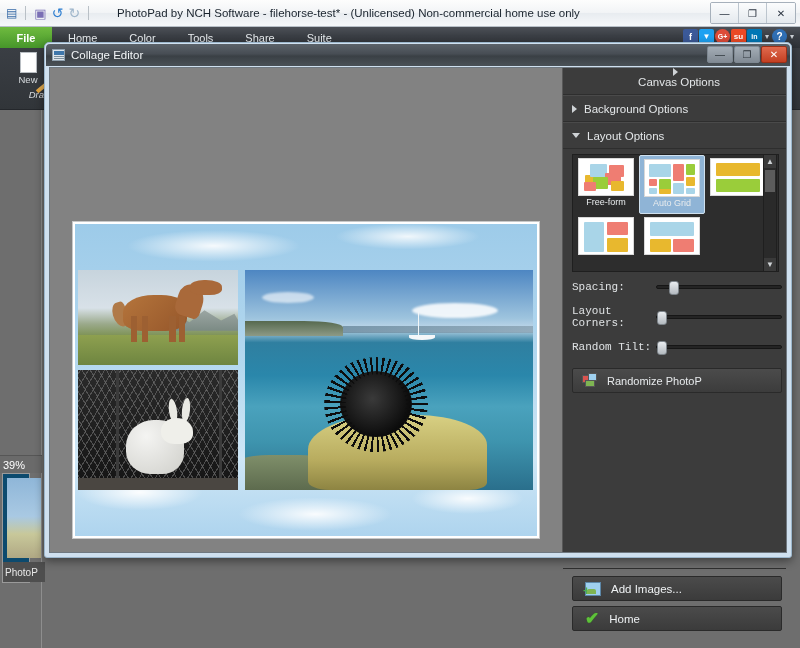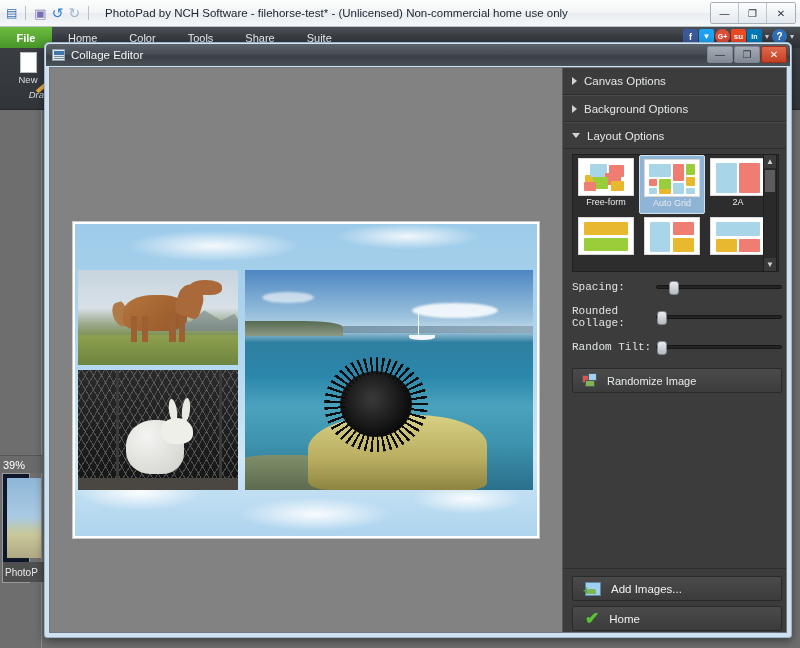--- a/index.html
+++ b/index.html
@@ -17,21 +17,21 @@
   }
   .win-titlebar {
     position: absolute; left: 0; top: 0; width: 800px; height: 27px;
     background: linear-gradient(to bottom, #fdfdfd 0%, #f2f4f6 48%, #e8ecf0 52%, #f6f8fa 100%);
     border-bottom: 1px solid #b8c0c8;
     display: flex; align-items: center; padding-left: 6px;
   }
   .qat { display: flex; align-items: center; gap: 5px; }
   .qat-sep { width: 1px; height: 14px; background: #b9c0c6; margin: 0 3px; }
   .win-title-text {
-    font-size: 11.5px; color: #19232d; margin-left: 13px;
+    font-size: 11.5px; color: #19232d; margin-left: 25px;
     white-space: nowrap;
   }
   .win-btns {
     position: absolute; right: 4px; top: 2px; display: flex;
     border: 1px solid #a6b0bb; border-radius: 2px; overflow: hidden;
     background: #eef1f4;
   }
   .win-btn {
     width: 28px; height: 20px; display: flex; align-items: center; justify-content: center;
     background: linear-gradient(to bottom,#fbfcfd,#e4e9ee);
@@ -92,35 +92,35 @@
     position:absolute; left:0; top:0; width:42px; height:538px;
     background:#6e6e6e; border-right:1px solid #8e8e8e;
   }
   .zoom-badge {
     position:absolute; left:0; top:345px; width:42px; height:18px;
     background:#6a6a6a; color:#fff; font-size:11px;
     display:flex; align-items:center; padding-left:3px; border-top:1px solid #565656;
   }
   .thumb-card {
     position:absolute; left:2px; top:363px; width:28px; height:110px;
-    background:#0f172a; border:1px solid #9a9a9a;
+    background:#0c4a6e; border:1px solid #9a9a9a;
   }
   .thumb-inner {
     position:absolute; left:4px; top:4px; width:34px; height:80px;
     background:linear-gradient(to bottom,#8fb6d8 0%, #a9c9e3 48%, #c8c89a 70%, #b0a884 100%);
   }
   .thumb-label {
     position:absolute; left:0; bottom:0; width:42px; height:20px;
     background:#4e4e4e; color:#e8e8e8; font-size:10px;
     display:flex; align-items:center; padding-left:2px; overflow:hidden;
   }
 
   
   #collage-dialog {
-    position: absolute; left: 44px; top: 42px; width: 748px; height: 596px;
+    position: absolute; left: 44px; top: 42px; width: 748px; height: 516px;
     background: #cfe0ef;
     border: 1px solid #9bb6cc;
     border-radius: 5px 5px 3px 3px;
     box-shadow: 0 3px 10px rgba(0,0,0,0.45);
   }
   .dlg-titlebar {
     position:absolute; left:1px; top:1px; right:1px; height:22px;
     background: linear-gradient(to bottom,#5b6269 0%,#474d54 45%,#3a4045 55%,#4a5157 100%);
     border-radius: 4px 4px 0 0;
     display:flex; align-items:center; padding-left:6px;
@@ -470,21 +470,21 @@
               <div class="urchin-spikes"></div>
             </div>
           </div>
 
         </div>
       </div>
     </div>
 
     <div class="opt-panel">
 
-      <div class="opt-section" style="position:absolute;top:0;left:0;right:0;">
+      <div class="opt-section" style="position:absolute;top:0;left:0;right:0;flex-direction:column;">
         <span class="tri right"></span>
         <span>Canvas Options</span>
       </div>
 
       <div class="opt-section" style="position:absolute;top:27px;left:0;right:0;">
         <span class="tri right"></span>
         <span>Background Options</span>
       </div>
 
       <div class="opt-section" style="position:absolute;top:54px;left:0;right:0;">
@@ -517,27 +517,20 @@
               <div class="lt-box" style="left:14px;top:19px;width:12px;height:14px;background:#9acd3a;"></div>
               <div class="lt-box" style="left:41px;top:17px;width:9px;height:9px;background:#e8b82e;"></div>
               <div class="lt-box" style="left:4px;top:28px;width:8px;height:6px;background:#a9d5e8;"></div>
               <div class="lt-box" style="left:28px;top:23px;width:11px;height:11px;background:#a9d5e8;"></div>
               <div class="lt-box" style="left:41px;top:28px;width:9px;height:6px;background:#a9d5e8;"></div>
               <div class="lt-box" style="left:14px;top:29px;width:12px;height:5px;background:#e8b82e;"></div>
             </div>
             <div class="lcap">Auto Grid</div>
           </div>
 
-          <div class="layout-cell">
-            <div class="lthumb">
-              <div class="lt-box" style="left:5px;top:4px;width:21px;height:30px;background:#a9d5e8;"></div>
-              <div class="lt-box" style="left:28px;top:4px;width:21px;height:30px;background:#ef7d72;"></div>
-            </div>
-            <div class="lcap">2A</div>
-          </div>
 
           <div class="layout-cell">
             <div class="lthumb">
               <div class="lt-box" style="left:5px;top:4px;width:44px;height:13px;background:#e8b82e;"></div>
               <div class="lt-box" style="left:5px;top:20px;width:44px;height:13px;background:#9acd3a;"></div>
             </div>
             <div class="lcap"></div>
           </div>
 
           <div class="layout-cell">
@@ -567,40 +560,40 @@
       </div>
 
       <div class="slider-row" style="top:210px;">
         <span class="sl-label">Spacing:</span>
         <span class="sl-track">
           <span class="sl-thumb" style="left:10%;"></span>
         </span>
       </div>
 
       <div class="slider-row" style="top:240px;">
-        <span class="sl-label">Rounded Collage:</span>
+        <span class="sl-label">Layout Corners:</span>
         <span class="sl-track">
           <span class="sl-thumb" style="left:0%;"></span>
         </span>
       </div>
 
       <div class="slider-row" style="top:270px;">
         <span class="sl-label">Random Tilt:</span>
         <span class="sl-track">
           <span class="sl-thumb" style="left:0%;"></span>
         </span>
       </div>
 
       <div class="panel-btn" style="top:300px;">
         <span class="icon-rand">
           <i style="left:0;top:2px;width:8px;height:8px;background:#d9534f;"></i>
           <i style="left:6px;top:0;width:9px;height:8px;background:#9fd0ef;"></i>
           <i style="left:3px;top:7px;width:10px;height:7px;background:#7fb552;"></i>
         </span>
-        <span>Randomize Image</span>
+        <span>Randomize PhotoP</span>
       </div>
 
 
       <div class="separator-line" style="top:500px;"></div>
 
       <div class="big-btn" style="top:508px;">
         <span class="icon-img">
             <span class="icon-plus">+</span>
           </span>
         <span>Add Images...</span>

